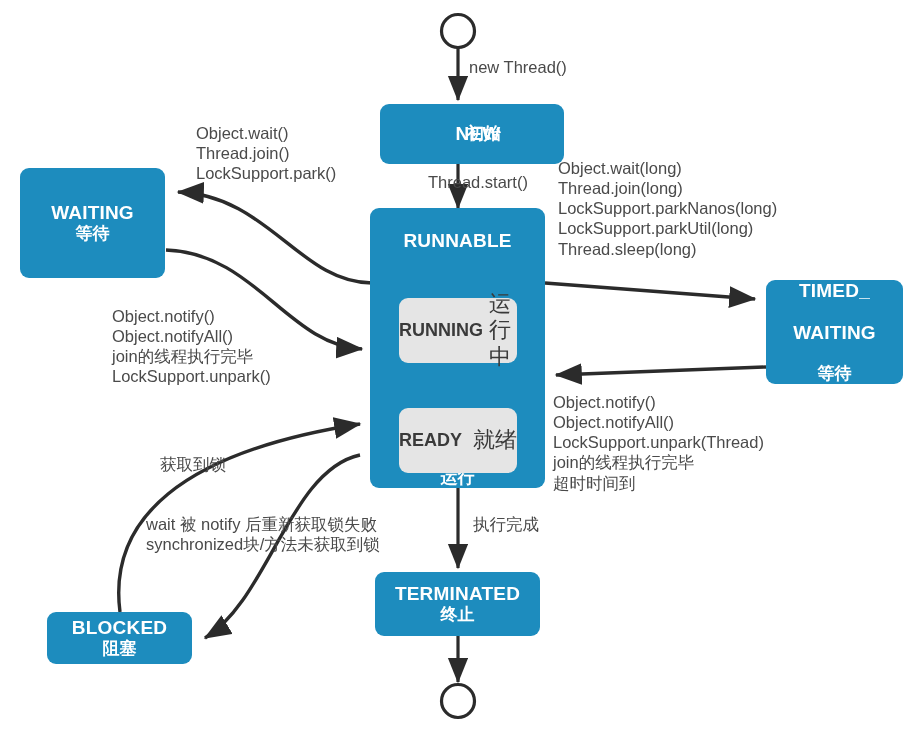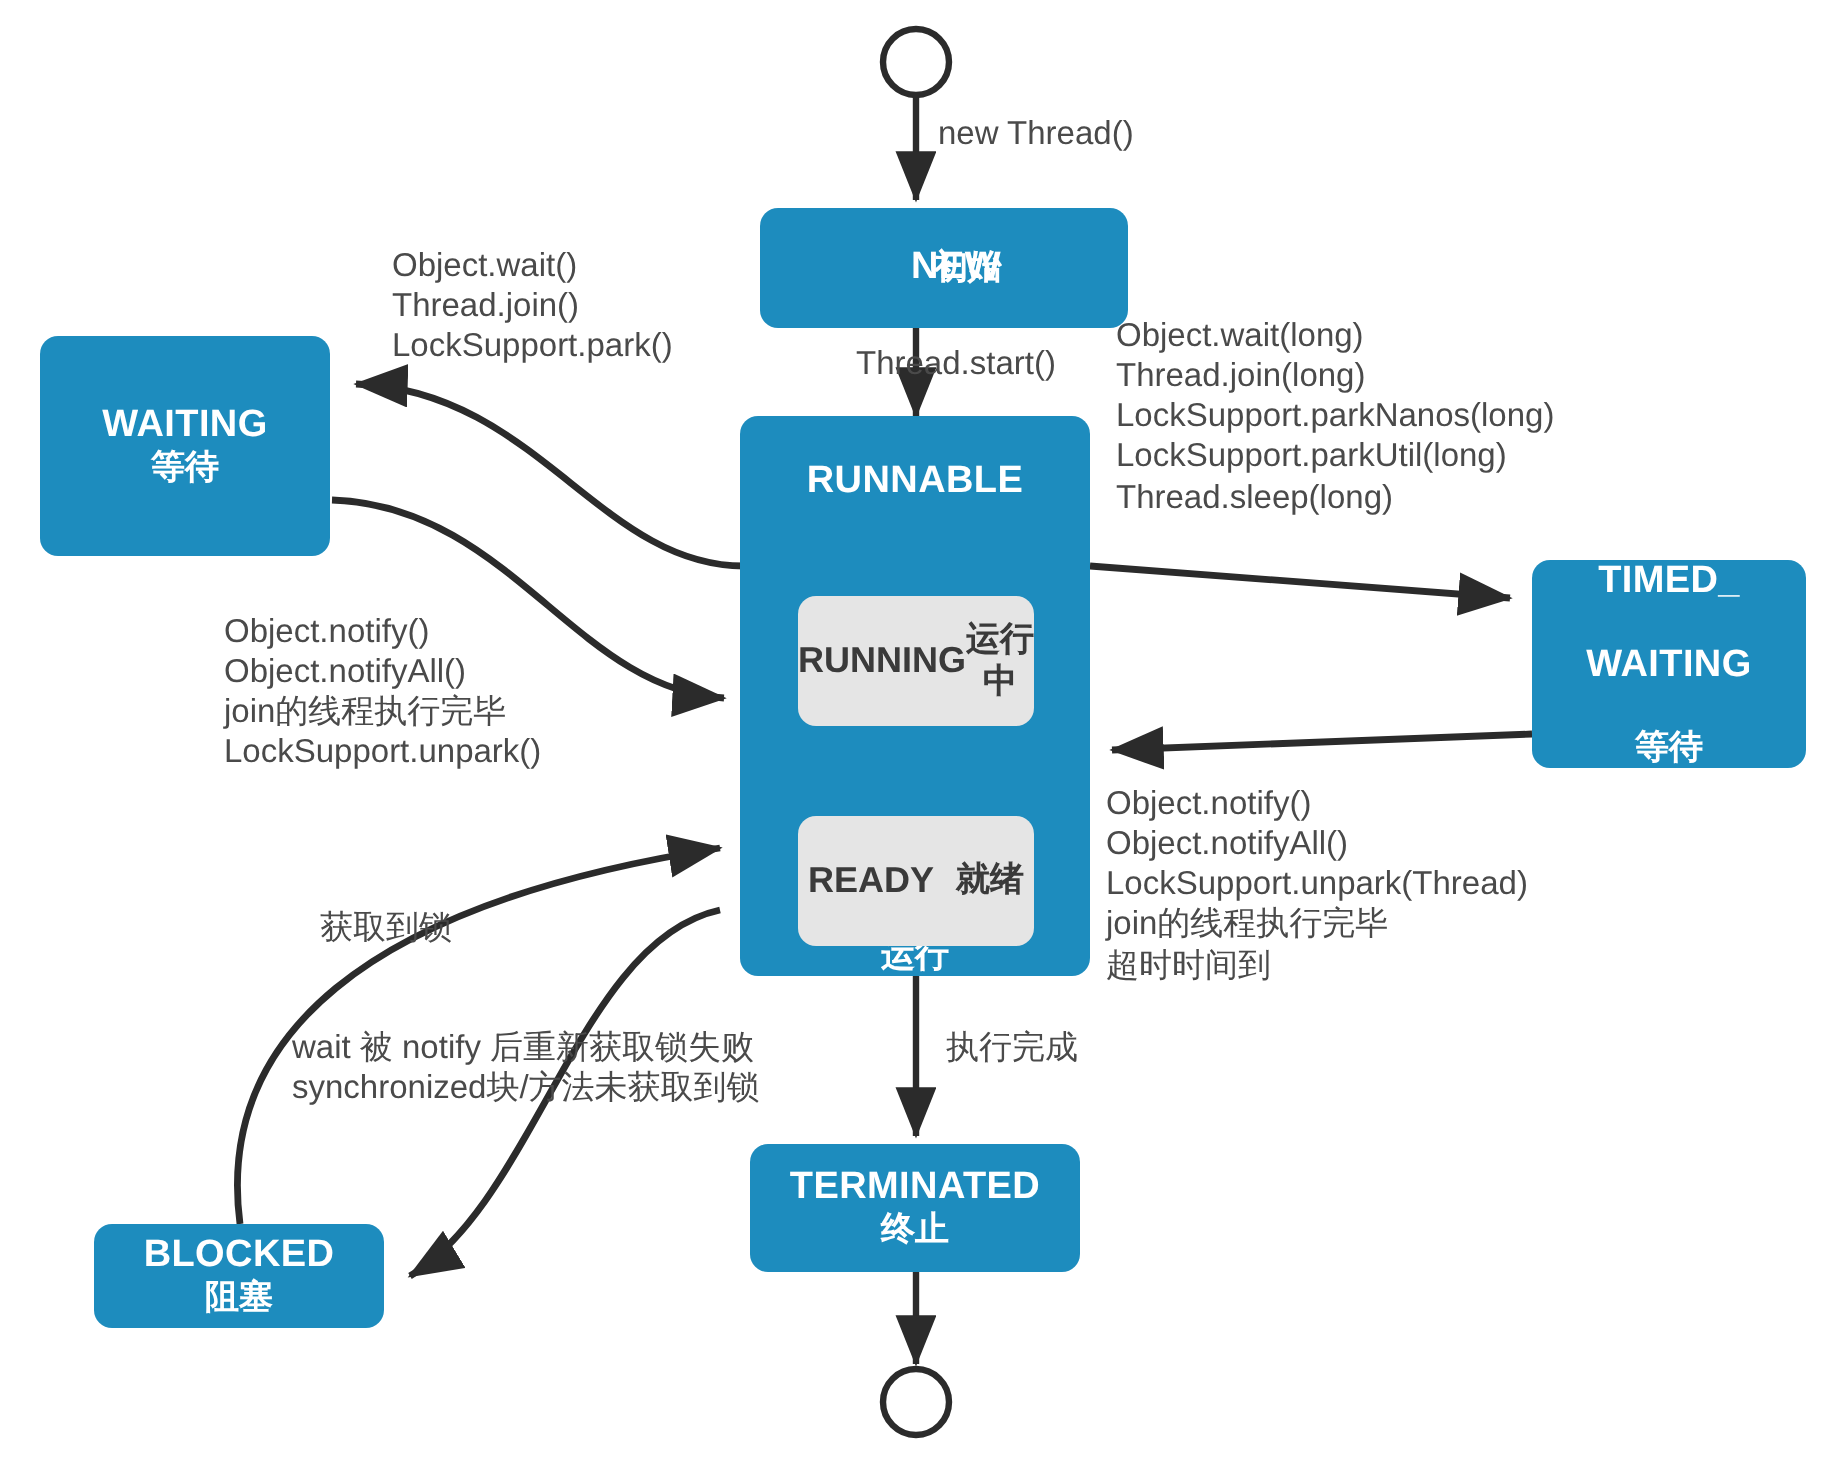--- a/index.html
+++ b/index.html
@@ -12,21 +12,21 @@
         display:flex;flex-direction:column;align-items:center;justify-content:center;
         color:#ffffff;font-weight:bold;text-align:center;line-height:1.18;
         box-sizing:border-box;}
   .node .en{font-size:19px;letter-spacing:.2px;}
   .node .cn{font-size:17px;}
 
   .inner{position:absolute;border-radius:9px;background:#e5e5e5;
          display:flex;flex-direction:row;align-items:center;justify-content:center;
          color:#3a3a3a;text-align:center;line-height:1.2;box-sizing:border-box;}
   .inner .en{font-size:18px;font-weight:bold;}
-  .inner .cn{font-size:17px;font-weight:bold;}
+  .inner .cn{font-size:22px;font-weight:normal;}
 
   .lbl{position:absolute;color:#4a4a4a;font-size:16.5px;line-height:1.22;
        white-space:pre;}
   .lbl.c{text-align:left;}
   .lbl.l{text-align:right;}
 </style>
 </head>
 <body>
 
 <div id="canvas">

